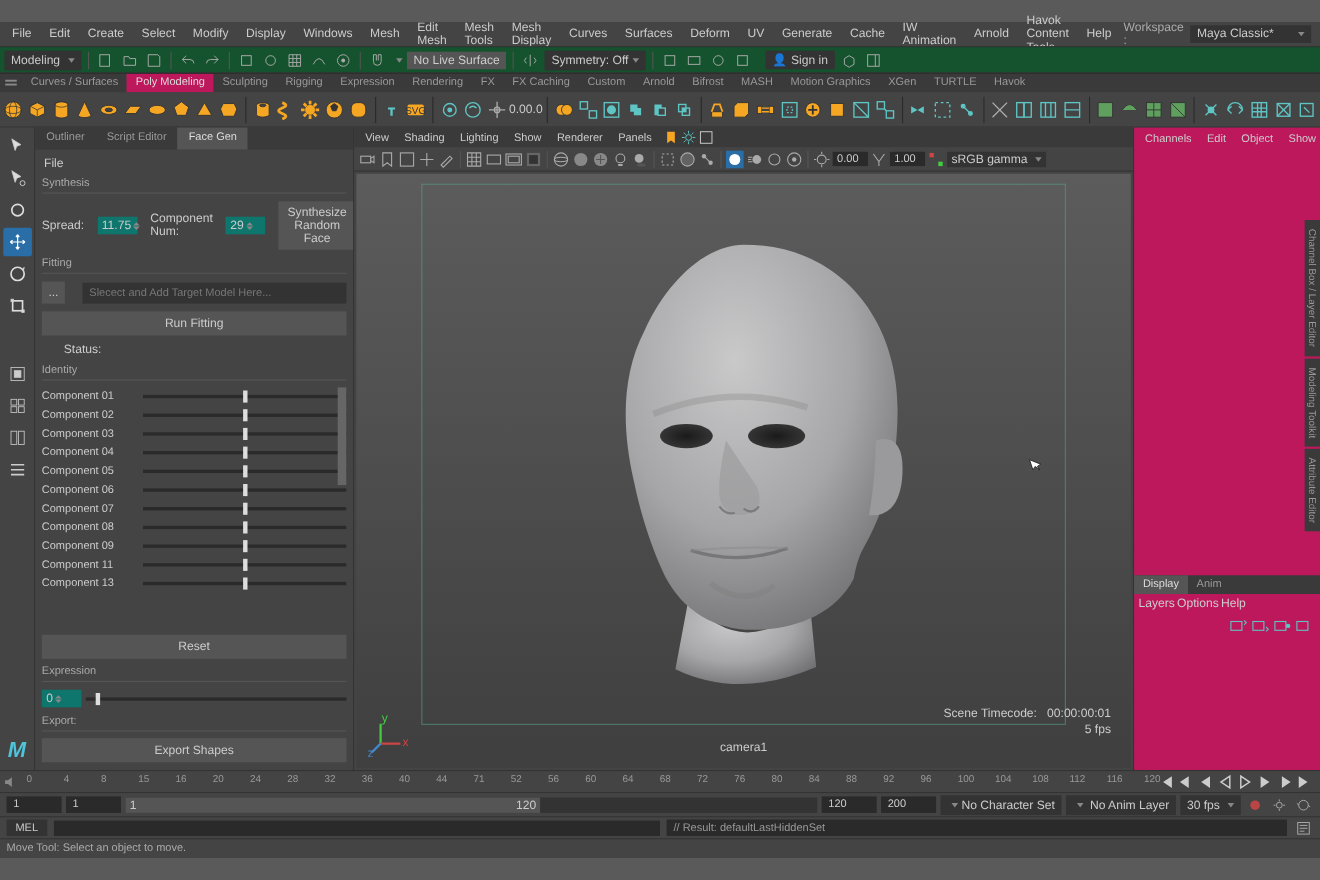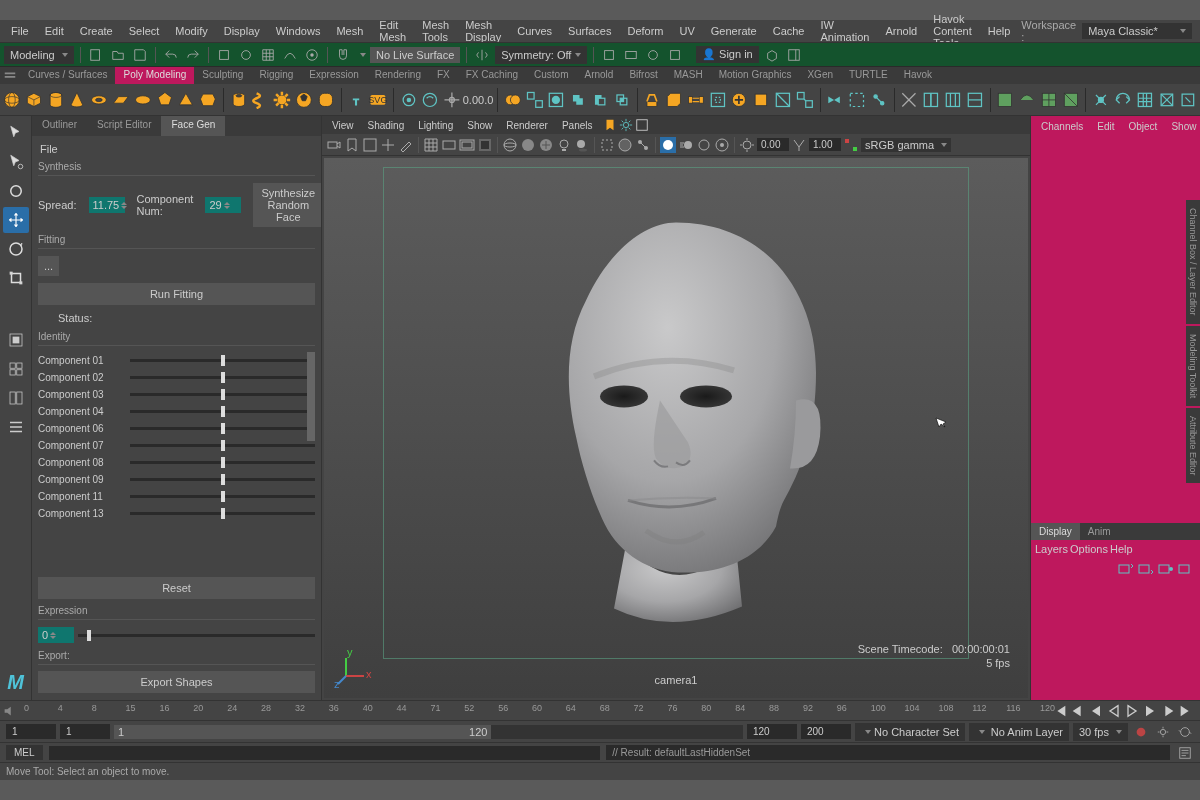--- a/index.html
+++ b/index.html
@@ -675,20 +675,21 @@
                 <div class="up"></div>
                 <div class="dn"></div>
               </div>
             </div>
 <div class="btn">Synthesize Random Face</div>
 </div>
 <div class="sect">Fitting</div>
 <div class="hrline"></div>
 <div class="ctrlrow">
 <div class="dotsbtn">...</div>
+<div class="tgtbox">Slecect and Add Target Model Here...</div>
 </div>
 <div class="widebtn">Run Fitting</div>
 <div class="ctrlrow">
             <span style="margin-left:20px">Status:</span>
           </div>
 <div class="sect">Identity</div>
 <div class="hrline"></div>
 <div class="complist">
 <div id="comp-holder">
               <div class="comprow">
@@ -704,20 +705,26 @@
                 </div>
               </div>
               <div class="comprow">
                 <div class="complabel">Component 03</div>
                 <div class="slidertrack">
                   <div class="sliderthumb"></div>
                 </div>
               </div>
               <div class="comprow">
                 <div class="complabel">Component 04</div>
+                <div class="slidertrack">
+                  <div class="sliderthumb"></div>
+                </div>
+              </div>
+              <div class="comprow">
+                <div class="complabel">Component 05</div>
                 <div class="slidertrack">
                   <div class="sliderthumb"></div>
                 </div>
               </div>
               <div class="comprow">
                 <div class="complabel">Component 06</div>
                 <div class="slidertrack">
                   <div class="sliderthumb"></div>
                 </div>
               </div>

